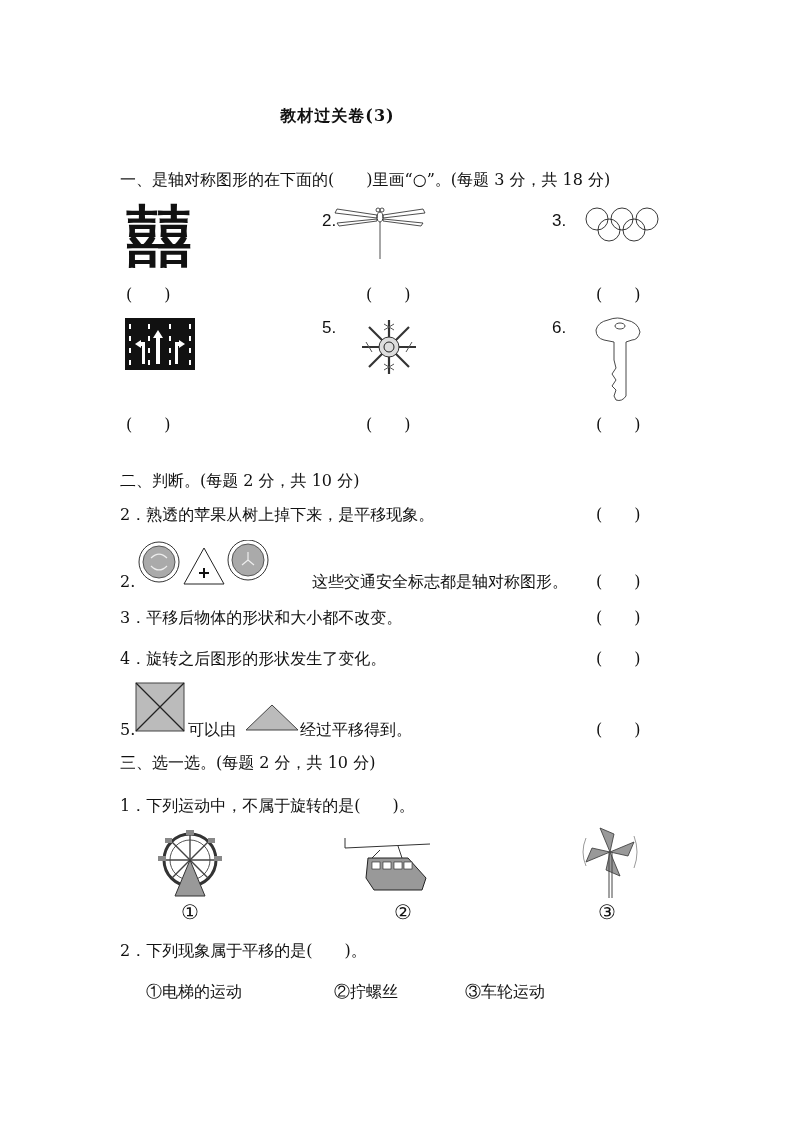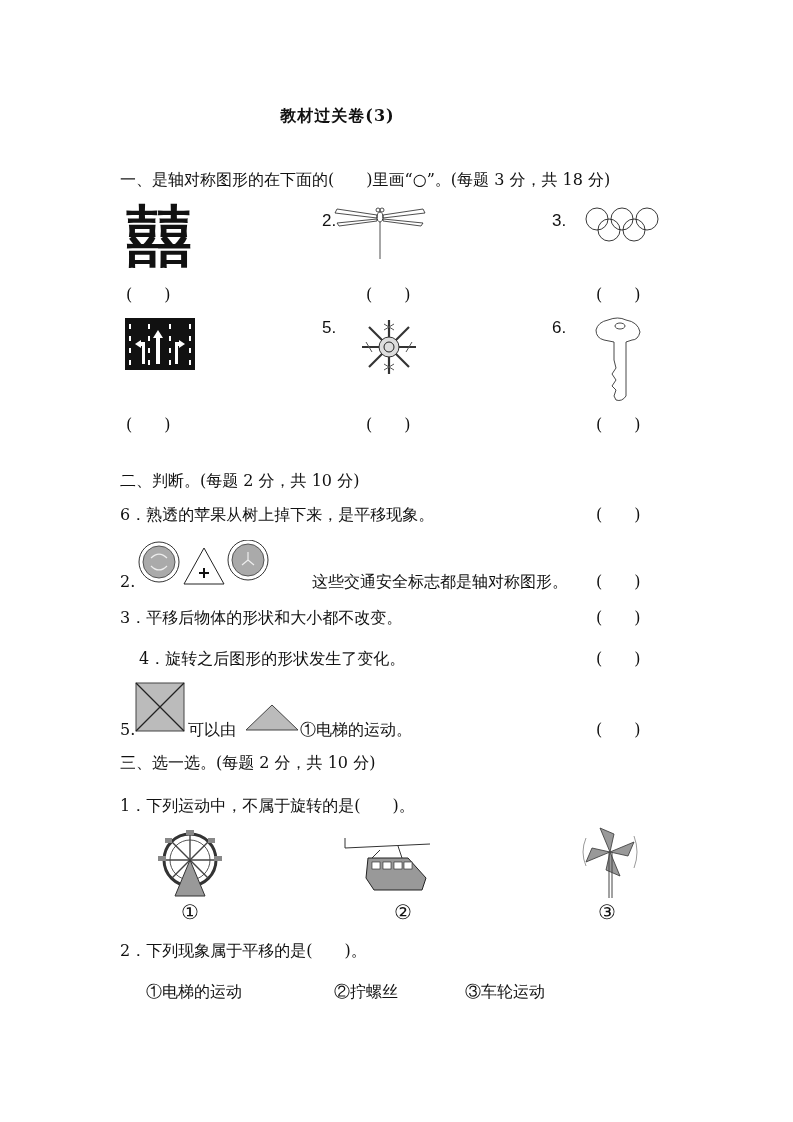--- a/index.html
+++ b/index.html
@@ -111,21 +111,21 @@
     <ellipse cx="28" cy="10" rx="5" ry="3" fill="none" stroke="#333" stroke-width="0.9"></ellipse>
   </svg>
 </div>
 
 <div class="abs paren" style="left:126px;top:415px;">(　　)</div>
 <div class="abs paren" style="left:366px;top:415px;">(　　)</div>
 <div class="abs paren" style="left:596px;top:415px;">(　　)</div>
 
 <div class="abs line" style="left:120px;top:461px;margin-top:10px;">二、判断。(每题 2 分，共 10 分)</div>
 
-<div class="abs line" style="left:120px;top:505px;">6．熟透的苹果从树上掉下来，是平移现象。</div>
+<div class="abs line" style="left:120px;top:505px;">2．熟透的苹果从树上掉下来，是平移现象。</div>
 <div class="abs ans" style="left:596px;top:505px;">(　　)</div>
 
 <div class="abs line" style="left:120px;top:572px;">2.</div>
 <div class="abs" style="left:137px;top:540px;">
   <svg width="135" height="46" viewBox="0 0 135 46">
     <circle cx="22" cy="22" r="20" fill="#fff" stroke="#333" stroke-width="1"></circle>
     <circle cx="22" cy="22" r="16" fill="#aaa" stroke="#555"></circle>
     <path d="M14 18 Q22 10 30 18 M30 26 Q22 34 14 26" fill="none" stroke="#eee" stroke-width="1.2"></path>
     <path d="M47 44 L67 8 L87 44 Z" fill="#fff" stroke="#222" stroke-width="1"></path>
     <path d="M67 28 v10 M62 33 h10" stroke="#111" stroke-width="2"></path>
@@ -133,38 +133,38 @@
     <circle cx="111" cy="20" r="16" fill="#aaa" stroke="#555"></circle>
     <path d="M111 12 v8 M111 20 l-6 5 M111 20 l6 5" stroke="#eee" stroke-width="1.2"></path>
   </svg>
 </div>
 <div class="abs line" style="left:272px;top:572px;margin-left:40px;">这些交通安全标志都是轴对称图形。</div>
 <div class="abs ans" style="left:596px;top:572px;">(　　)</div>
 
 <div class="abs line" style="left:120px;top:608px;text-align:center;">3．平移后物体的形状和大小都不改变。</div>
 <div class="abs ans" style="left:596px;top:608px;">(　　)</div>
 
-<div class="abs line" style="left:120px;top:649px;margin-left:19px;">4．旋转之后图形的形状发生了变化。</div>
+<div class="abs line" style="left:120px;top:649px;">4．旋转之后图形的形状发生了变化。</div>
 <div class="abs ans" style="left:596px;top:649px;">(　　)</div>
 
 <div class="abs line" style="left:120px;top:720px;">5.</div>
 <div class="abs" style="left:135px;top:682px;">
   <svg width="50" height="50" viewBox="0 0 50 50">
     <rect x="1" y="1" width="48" height="48" fill="#bbb" stroke="#444"></rect>
     <line x1="1" y1="1" x2="49" y2="49" stroke="#222" stroke-width="1.2"></line>
     <line x1="49" y1="1" x2="1" y2="49" stroke="#222" stroke-width="1.2"></line>
   </svg>
 </div>
 <div class="abs line" style="left:188px;top:720px;">可以由</div>
 <div class="abs" style="left:245px;top:703px;">
   <svg width="54" height="28" viewBox="0 0 54 28">
     <path d="M1 27 L27 2 L53 27 Z" fill="#bbb" stroke="#444"></path>
   </svg>
 </div>
-<div class="abs line" style="left:300px;top:720px;">①电梯的运动。</div>
+<div class="abs line" style="left:300px;top:720px;">经过平移得到。</div>
 <div class="abs ans" style="left:596px;top:720px;">(　　)</div>
 
 <div class="abs line" style="left:120px;top:753px;">三、选一选。(每题 2 分，共 10 分)</div>
 <div class="abs line" style="left:120px;top:796px;">1．下列运动中，不属于旋转的是(　　)。</div>
 
 <div class="abs" style="left:155px;top:830px;">
   <svg width="70" height="70" viewBox="0 0 70 70">
     <circle cx="35" cy="30" r="26" fill="none" stroke="#333" stroke-width="3"></circle>
     <circle cx="35" cy="30" r="20" fill="none" stroke="#555" stroke-width="1"></circle>
     <g stroke="#444" stroke-width="1.4">

